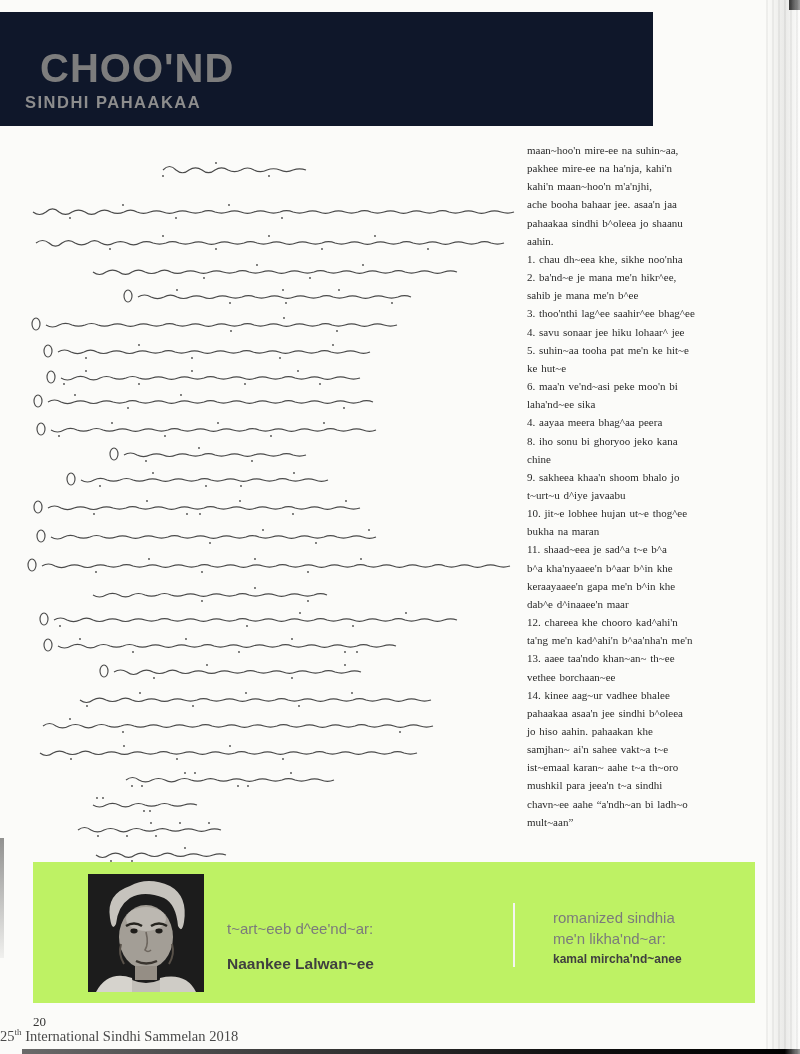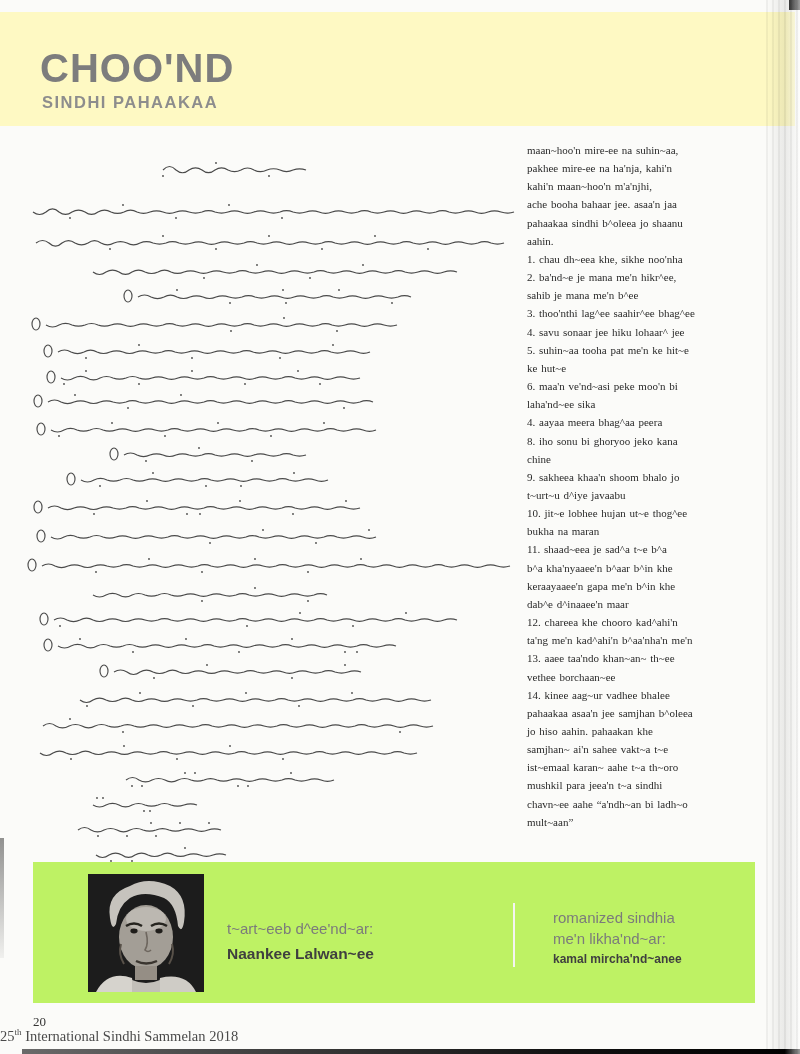--- a/index.html
+++ b/index.html
@@ -1,35 +1,35 @@
 <!DOCTYPE html>
 <html><head>
 <meta charset="utf-8">
 <style>
   html,body{margin:0;padding:0;background:#e8e8e6;}
   .page{position:relative;width:800px;height:1054px;background:#fbfbf9;overflow:hidden;
         font-family:"Liberation Sans",sans-serif;}
   
-  .header-band{position:absolute;left:0;top:12px;width:795px;height:114px;background:#fef9c3;}
+  .header-band{position:absolute;left:0;top:12px;width:653px;height:114px;background:#0f172a;}
   .hdr-title{position:absolute;left:40px;top:36px;font-size:40px;font-weight:bold;
              color:#7d7d7d;letter-spacing:1px;line-height:1;}
-  .hdr-sub{position:absolute;left:42px;top:82px;font-size:16.5px;font-weight:bold;
+  .hdr-sub{position:absolute;left:25px;top:82px;font-size:16.5px;font-weight:bold;
            color:#8d8d8d;letter-spacing:1.5px;line-height:1;}
   
   .manuscript{position:absolute;left:26px;top:146px;width:492px;height:716px;}
   
   .col-lines{position:absolute;left:527px;top:141px;width:210px;
              font-family:"Liberation Serif",serif;font-size:11px;line-height:18.15px;
              color:#2a2a2a;word-spacing:1px;}
   .col-line{white-space:nowrap;}
   
   .bottom-band{position:absolute;left:33px;top:862px;width:722px;height:141px;background:#bef264;}
   .photo{position:absolute;left:55px;top:12px;width:116px;height:118px;}
   .credit-left{position:absolute;left:194px;top:56px;font-size:15px;color:#7b7b7b;line-height:21px;}
-  .credit-left .name{font-weight:bold;color:#3f3f3f;font-size:15.5px;margin-top:4px;}
+  .credit-left .name{font-weight:bold;color:#3f3f3f;font-size:15.5px;margin-top:14px;}
   .band-divider{position:absolute;left:480px;top:41px;width:2px;height:64px;background:#f4f4f2;}
   .credit-right{position:absolute;left:520px;top:45px;font-size:15px;color:#7b7b7b;line-height:21px;}
   .credit-right .name{font-weight:bold;color:#3f3f3f;font-size:12px;}
   
   .page-num{position:absolute;left:33px;top:1014px;font-family:"Liberation Serif",serif;
             font-size:13px;color:#333;}
   .footer-title{position:absolute;left:0;top:1027px;width:800px;text-align:left;
                 font-family:"Liberation Serif",serif;font-size:14.5px;color:#4a4a4a;}
   .footer-title sup{font-size:9px;}
   
@@ -253,21 +253,21 @@
       <div class="col-line">bukha na maran</div>
       <div class="col-line">11. shaad~eea  je sad^a t~e  b^a</div>
       <div class="col-line">b^a kha'nyaaee'n b^aar  b^in khe</div>
       <div class="col-line">keraayaaee'n gapa me'n  b^in  khe</div>
       <div class="col-line">dab^e  d^inaaee'n maar</div>
       <div class="col-line">12. chareea khe chooro  kad^ahi'n</div>
       <div class="col-line">ta'ng me'n  kad^ahi'n b^aa'nha'n me'n</div>
       <div class="col-line">13. aaee taa'ndo khan~an~  th~ee</div>
       <div class="col-line">vethee  borchaan~ee</div>
       <div class="col-line">14. kinee  aag~ur  vadhee bhalee</div>
-      <div class="col-line">pahaakaa  asaa'n jee  samjhan b^oleea</div>
+      <div class="col-line">pahaakaa  asaa'n jee  sindhi b^oleea</div>
       <div class="col-line">jo hiso aahin.  pahaakan  khe</div>
       <div class="col-line">samjhan~ ai'n  sahee  vakt~a  t~e</div>
       <div class="col-line">ist~emaal  karan~  aahe  t~a  th~oro</div>
       <div class="col-line">mushkil  para jeea'n  t~a  sindhi</div>
       <div class="col-line">chavn~ee aahe “a'ndh~an bi ladh~o</div>
       <div class="col-line">mult~aan”</div>
     </div>
 
   <div class="bottom-band">
     <svg class="photo" viewBox="0 0 116 118">

